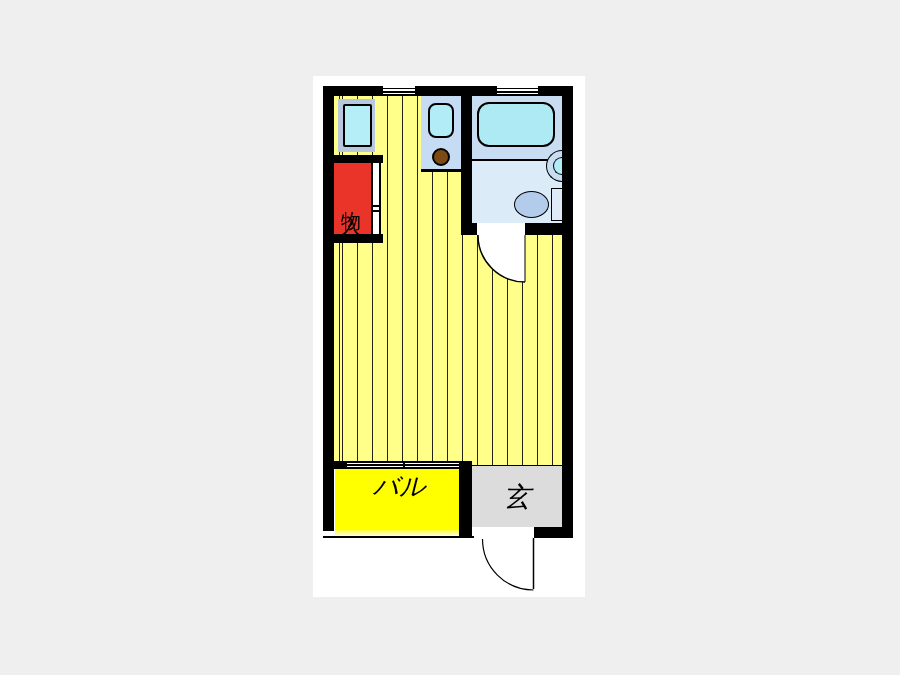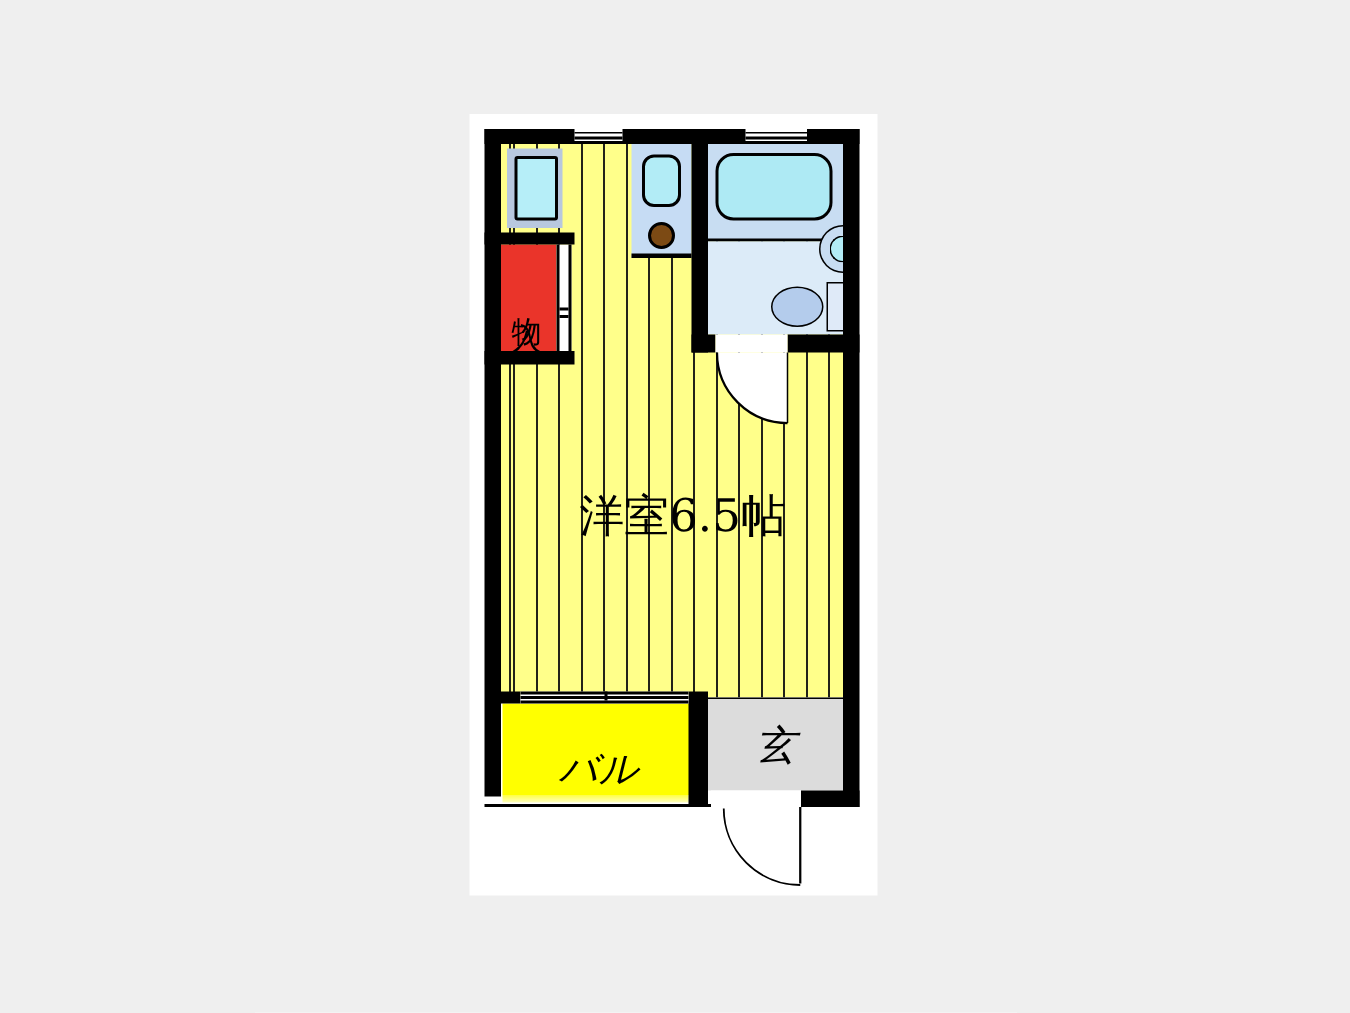--- a/index.html
+++ b/index.html
@@ -64,21 +64,21 @@
   #toilet-bowl{left:201px;top:115px;width:33px;height:25px;background:var(--toilet-bowl,#b4ccec);
     border:1.5px solid #000;border-radius:50%;}
   #toilet-tank{left:238px;top:112px;width:10px;height:31px;background:var(--toilet-tank,#dfeaf8);
     border:1.5px solid #000;}
 
   
   .opening{background:#fff;}
 
   
   #balcony{left:22px;top:393px;width:128px;height:61px;background:var(--balcony,#ffff00);
-    display:flex;align-items:flex-end;justify-content:center;}
+    display:flex;align-items:flex-start;justify-content:center;}
   #balcony-edge{left:22px;top:454px;width:124px;height:5px;
     background:linear-gradient(to bottom,#ffff45,var(--balcony-edge,#ffffc0));}
   #railing-line{left:10px;top:460px;width:211px;height:1.5px;background:#000;}
   #genkan{left:159px;top:389px;width:90px;height:62px;background:var(--entrance-floor,#dcdcdc);
     border-top:1.5px solid #000;box-sizing:border-box;
     display:flex;align-items:center;justify-content:center;}
 
   
   #sash{left:34px;top:385px;width:112px;height:8px;background:#fff;
     border-top:2px solid #000;border-bottom:2px solid #000;box-sizing:border-box;}
@@ -167,15 +167,14 @@
     <div class="opening abs" style="left:161px;top:451px;width:60px;height:11px;"></div>
 
     <svg id="arc-overlay" viewBox="0 0 272 521">
       <path d="M 165 159 A 47 47 0 0 0 212 206 L 212 159 Z" fill="#ffffff" stroke="none"></path>
       <path d="M 165 159 A 47 47 0 0 0 212 206" fill="none" stroke="#000" stroke-width="1.5"></path>
       <line x1="212" y1="159" x2="212" y2="206" stroke="#000" stroke-width="1"></line>
       <line x1="220.5" y1="462" x2="220.5" y2="513" stroke="#000" stroke-width="1.5"></line>
       <path d="M 169.5 463 A 51 51 0 0 0 220.5 514" fill="none" stroke="#000" stroke-width="1.2"></path>
     </svg>
 
-    <div id="room-label" class="abs label">洋室6.5帖</div>
   </div>
 </div>
 
 </body></html>

